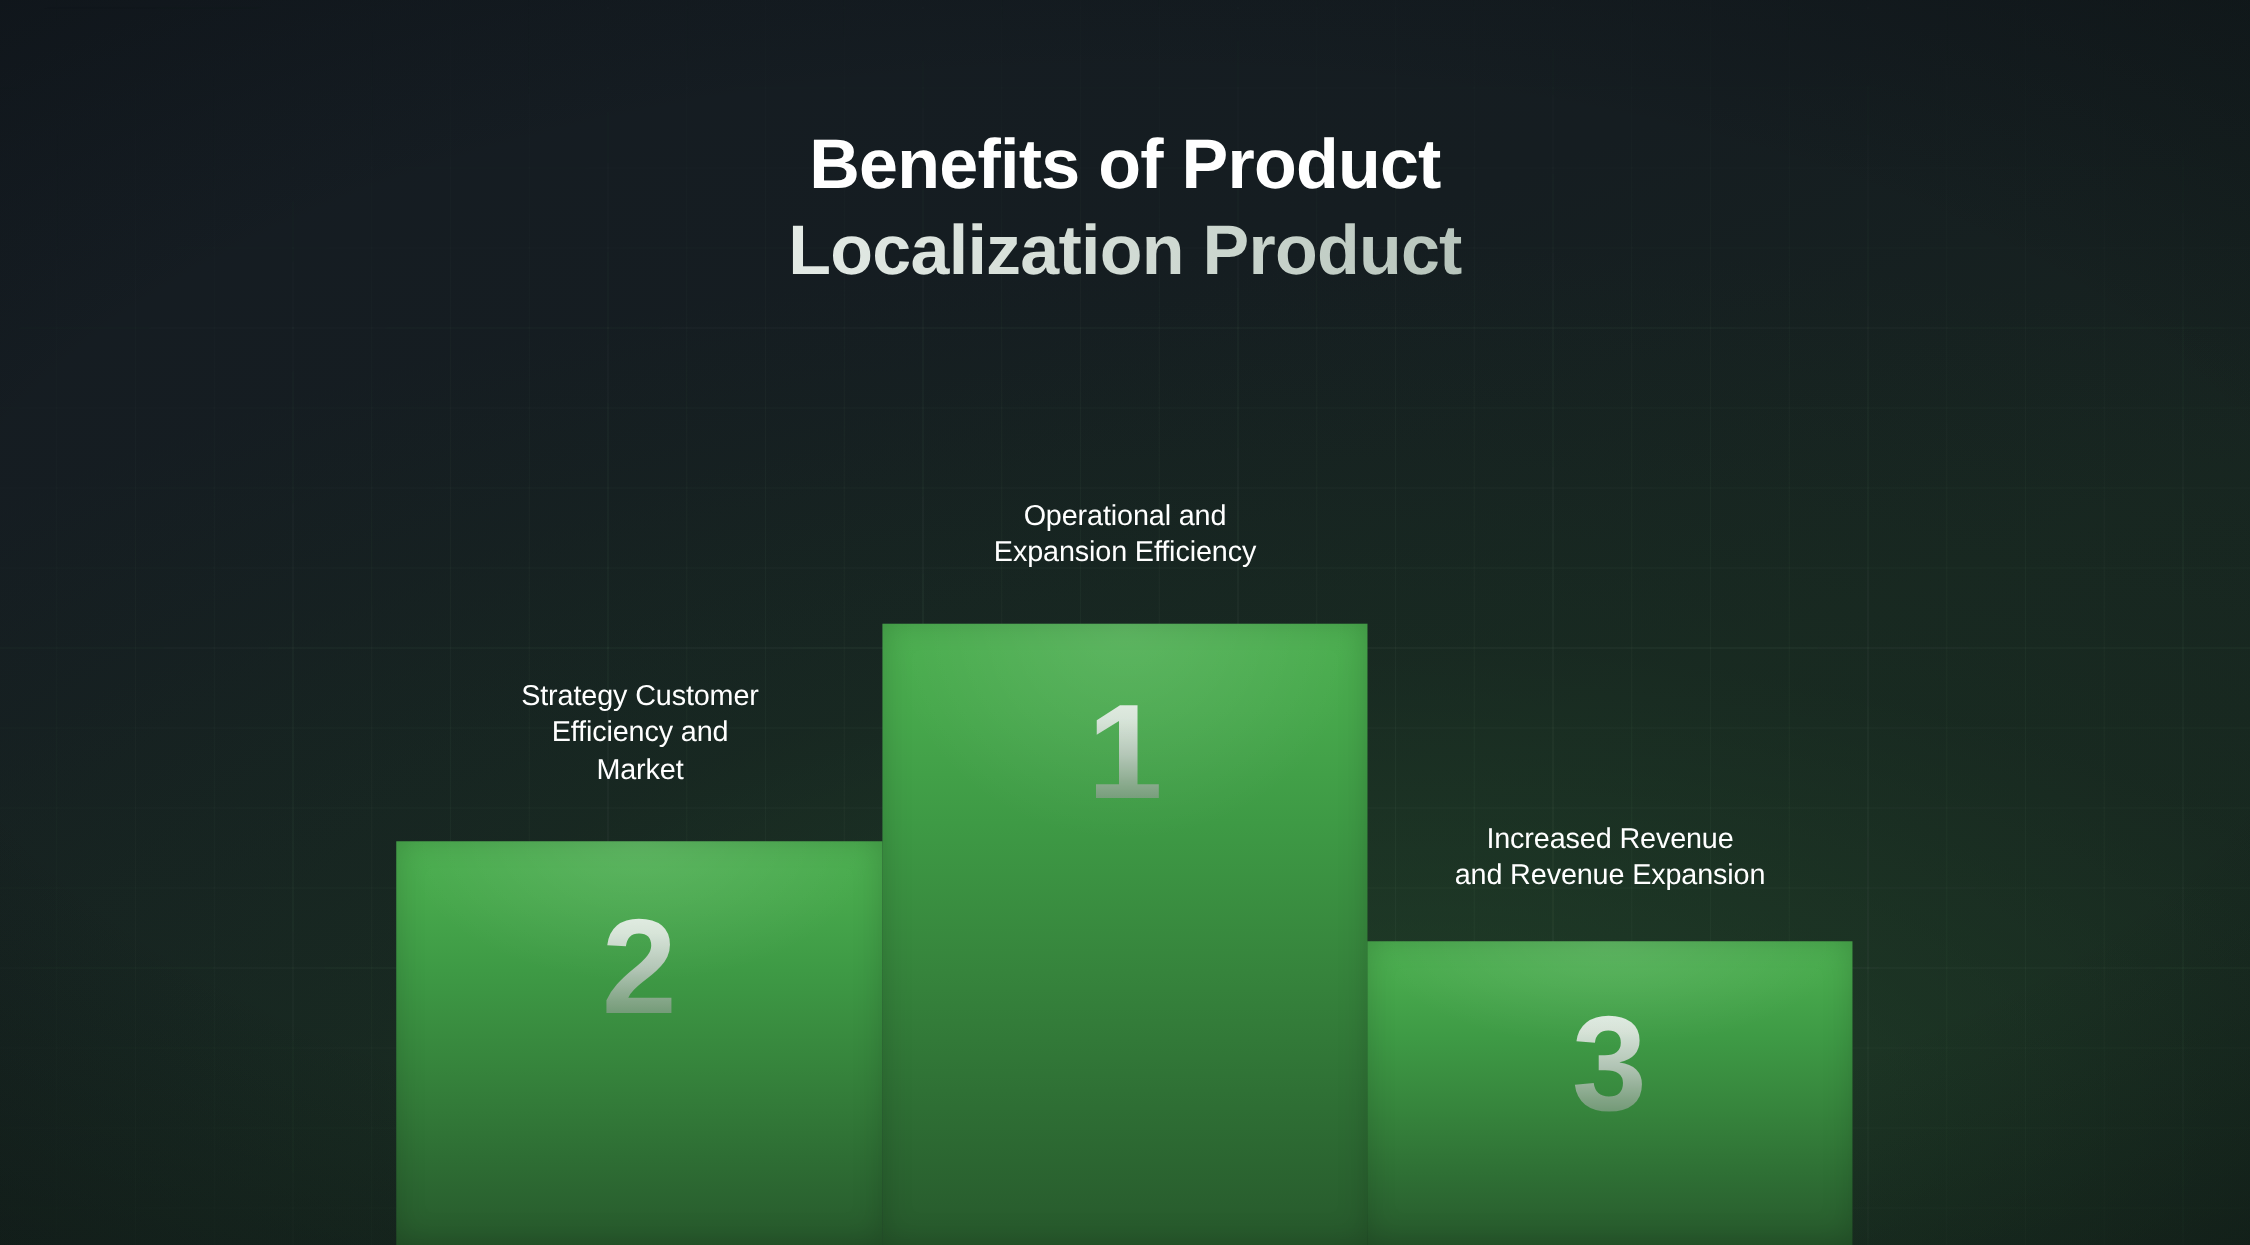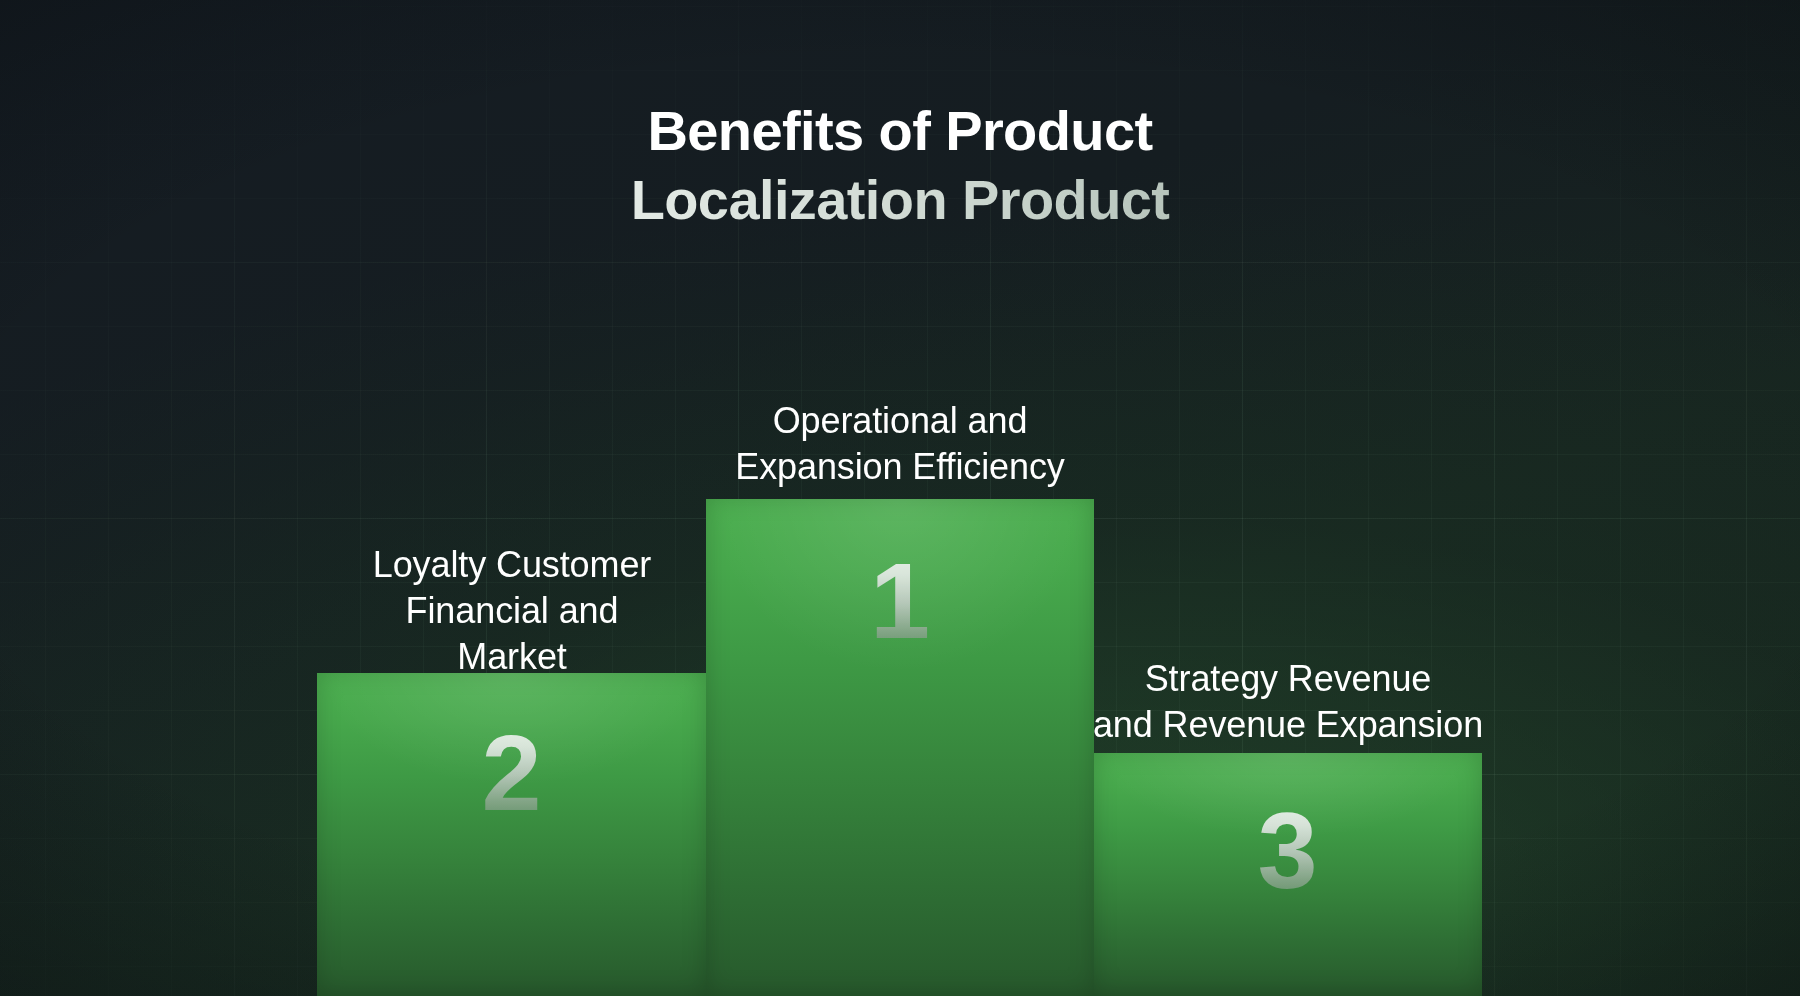--- a/index.html
+++ b/index.html
@@ -109,21 +109,21 @@
     user-select:none;
   }
   .bar-1 .rank { top:48px; }
   .bar-2 .rank { top:46px; }
   .bar-3 .rank { top:44px; }
 
   
   .label {
     position:absolute;
     color:#ffffff;
-    font-size:36px;
+    font-size:23px;
     line-height:1.28;
     font-weight:500;
     letter-spacing:-0.1px;
     text-align:center;
     z-index:6;
     pointer-events:none;
   }
   .label-1 { left:640px;  width:520px; top:398px; }
   .label-2 { left:250px;  width:524px; top:542px; }
   .label-3 { left:1024px; width:528px; top:656px; }
@@ -143,27 +143,27 @@
   </div>
 
   <div class="podium">
 
     <div class="label label-1">
       <div>Operational and</div>
       <div>Expansion Efficiency</div>
     </div>
 
     <div class="label label-2">
-      <div>Loyalty Customer</div>
-      <div>Financial and</div>
+      <div>Strategy Customer</div>
+      <div>Efficiency and</div>
       <div>Market</div>
     </div>
 
     <div class="label label-3">
-      <div>Strategy Revenue</div>
+      <div>Increased Revenue</div>
       <div>and Revenue Expansion</div>
     </div>
 
     <div class="bar bar-2">
       <div class="rank">2</div>
     </div>
 
     <div class="bar bar-3">
       <div class="rank">3</div>
     </div>

